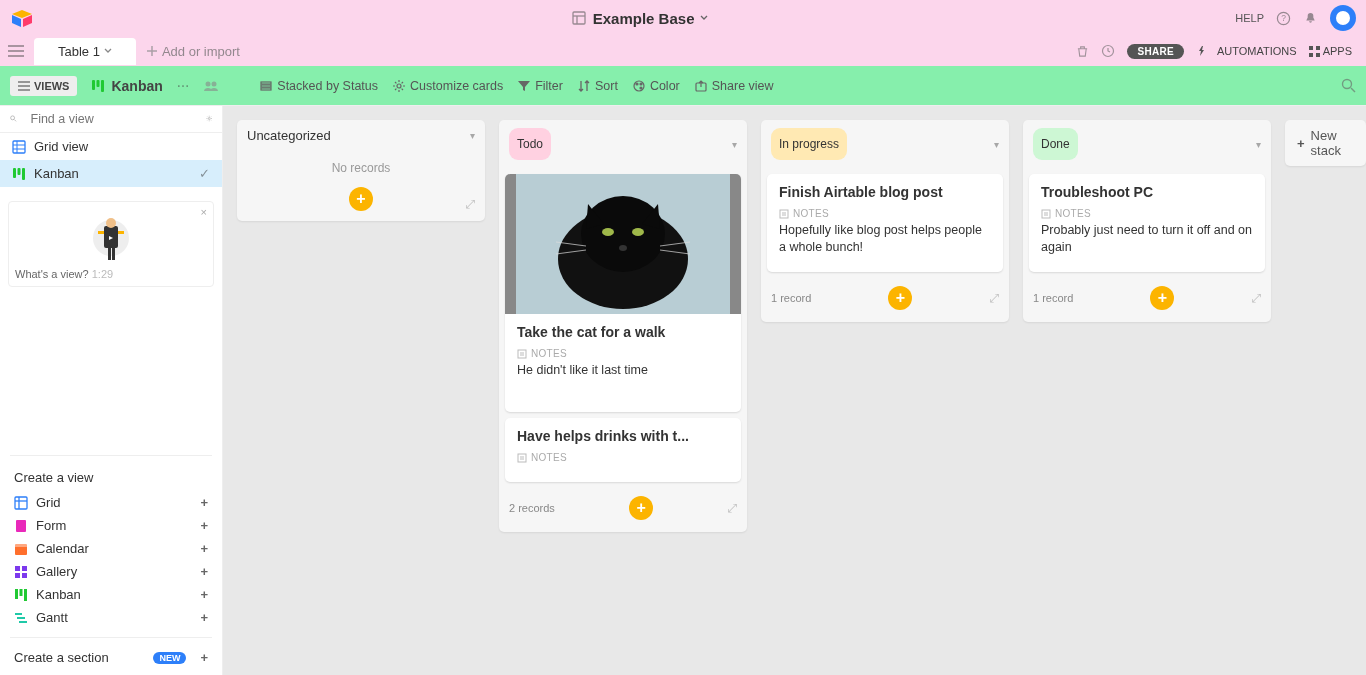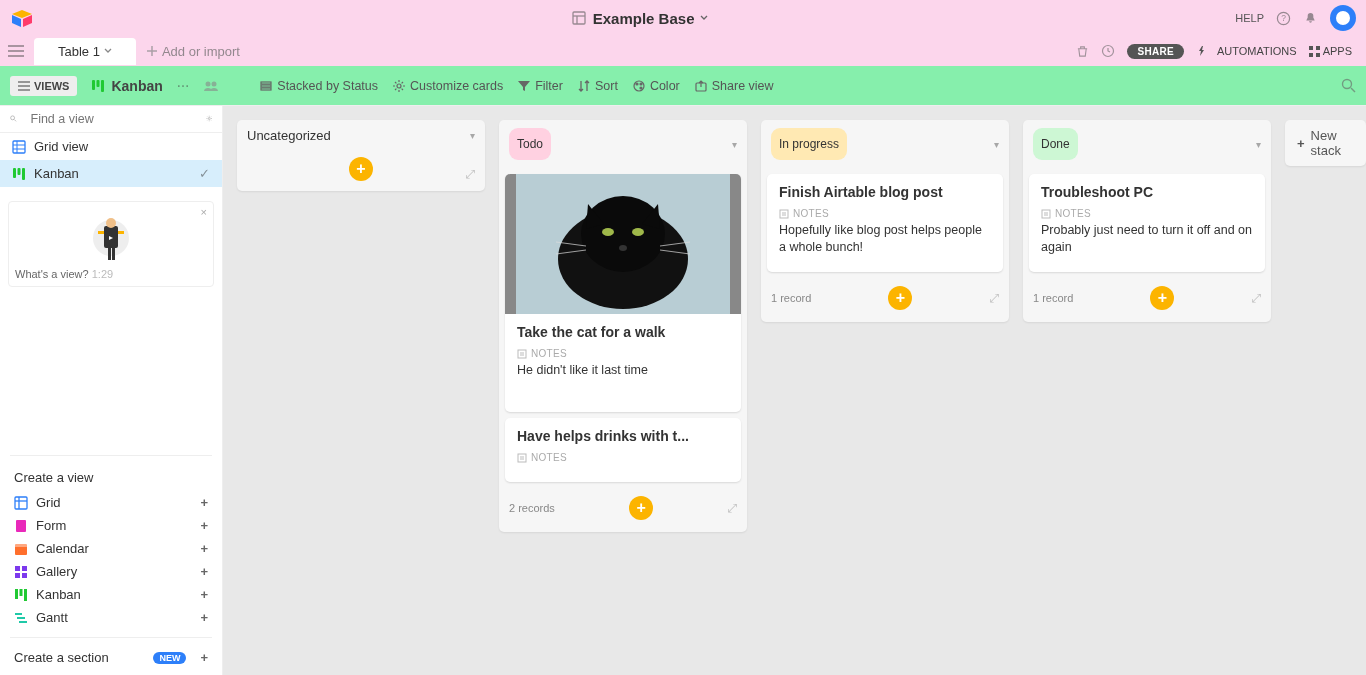--- a/index.html
+++ b/index.html
@@ -373,20 +373,21 @@
   </div>
 
   <div class="board">
 
     <div class="stack">
       <div class="stack-head">
         <div class="stack-title-row">
           <span>Uncategorized</span>
           <span class="caret">▾</span>
         </div>
+        <div class="no-records">No records</div>
         <div class="stack-add-row">
           <div class="add-circle">+</div>
           <span class="expand-icon">⤢</span>
         </div>
       </div>
     </div>
 
     <div class="stack">
       <div class="stack-head" style="padding-bottom:4px;">
         <div class="stack-title-row">

